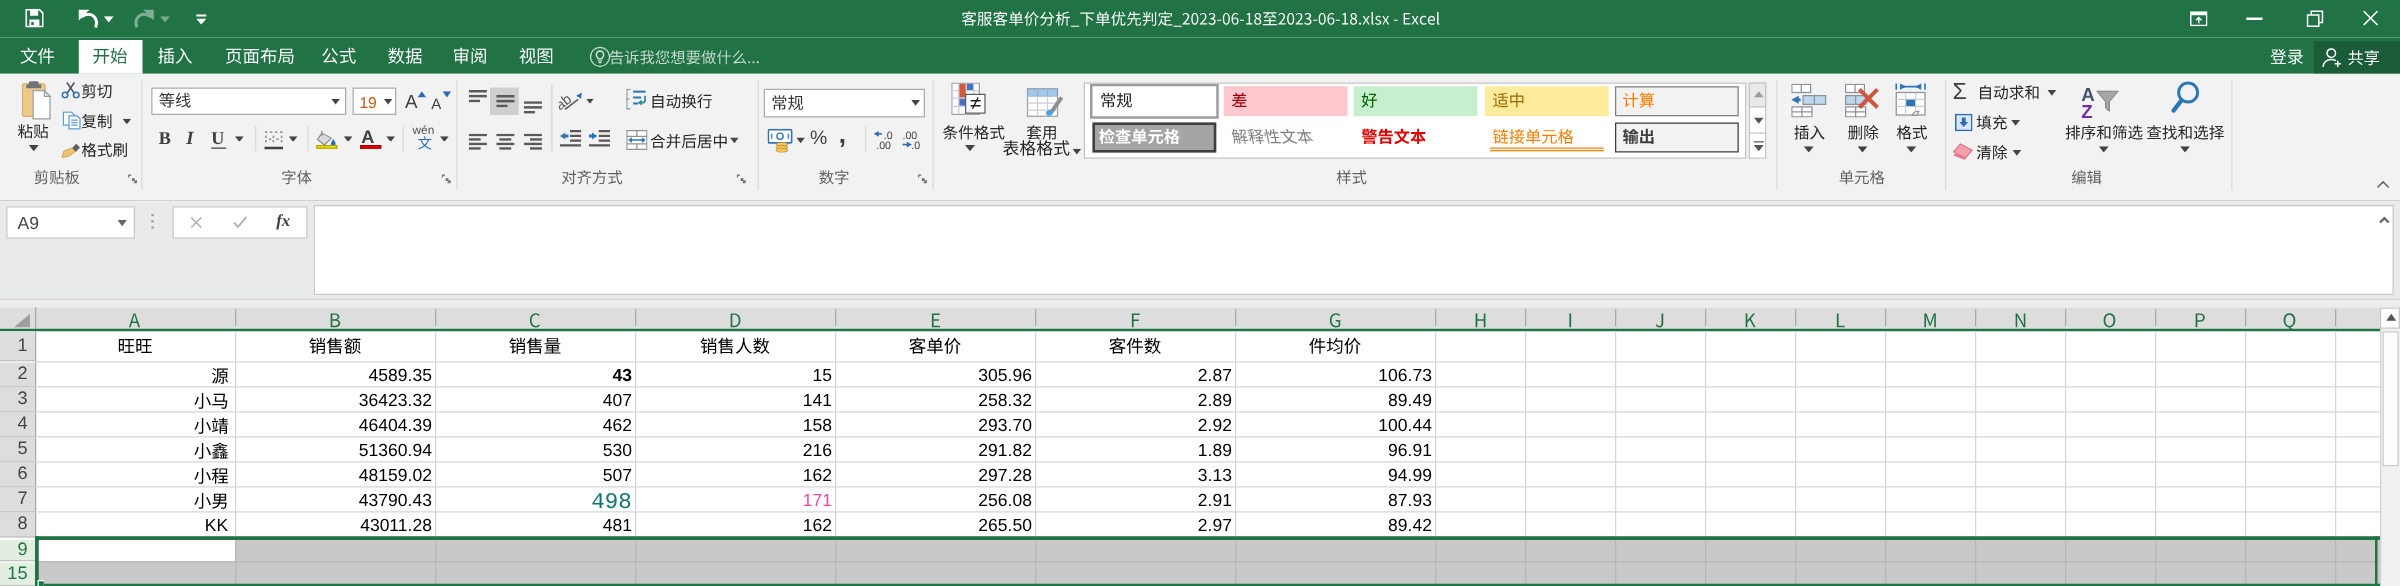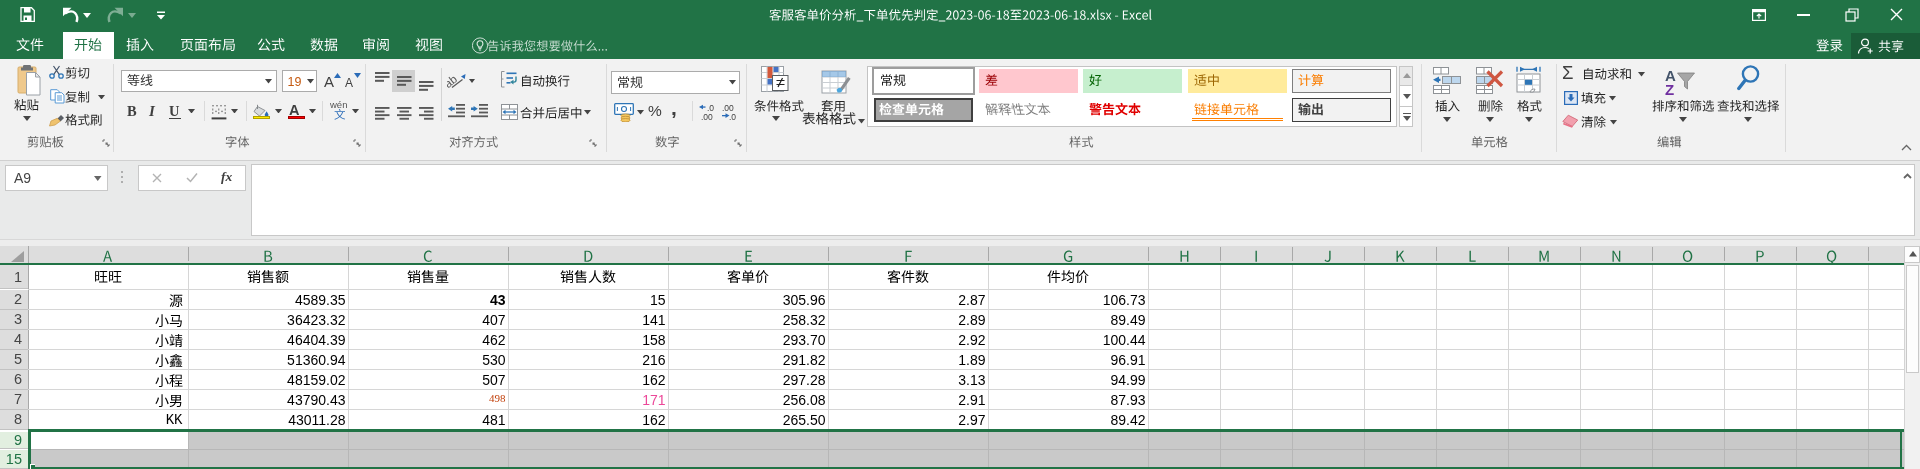--- a/index.html
+++ b/index.html
@@ -919,26 +919,26 @@
 <div style="position:absolute;right:1254.5px;top:372.5px;font-family:'Liberation Sans',sans-serif;font-size:14px;font-weight:normal;color:#000;white-space:pre;line-height:1">162</div>
 <div style="position:absolute;right:1094.5px;top:372.5px;font-family:'Liberation Sans',sans-serif;font-size:14px;font-weight:normal;color:#000;white-space:pre;line-height:1">297.28</div>
 <div style="position:absolute;right:934.5px;top:372.5px;font-family:'Liberation Sans',sans-serif;font-size:14px;font-weight:normal;color:#000;white-space:pre;line-height:1">3.13</div>
 <div style="position:absolute;right:774.5px;top:372.5px;font-family:'Liberation Sans',sans-serif;font-size:14px;font-weight:normal;color:#000;white-space:pre;line-height:1">94.99</div>
 <div style="position:absolute;left:154.5px;top:393.5px;width:28.0px;height:14.0px">
       <svg width="28.0" height="14.0" viewBox="0 -11.90 28.0 14.0" style="position:absolute;left:0;top:0;overflow:visible">
         <path fill="#000" d="M6.5 -11.6V-0.3C6.5 -0.1 6.4 0 6.1 0C5.8 0.1 4.8 0.1 3.8 0C3.9 0.3 4.1 0.8 4.2 1.1C5.5 1.1 6.4 1.1 6.9 0.9C7.4 0.8 7.6 0.4 7.6 -0.3V-11.6ZM9.9 -8C11.1 -6 12.2 -3.4 12.5 -1.7L13.7 -2.2C13.3 -3.8 12.1 -6.4 10.9 -8.4ZM2.8 -8.3C2.5 -6.4 1.7 -4 0.4 -2.5C0.7 -2.4 1.2 -2.1 1.4 -1.9C2.7 -3.5 3.5 -6 4 -8.1Z M17.2 -7.8H20.4V-6.3H17.2ZM21.5 -7.8H24.8V-6.3H21.5ZM17.2 -10.1H20.4V-8.6H17.2ZM21.5 -10.1H24.8V-8.6H21.5ZM15 -4V-3H19.6C19 -1.5 17.6 -0.4 14.6 0.2C14.8 0.4 15.1 0.9 15.2 1.1C18.6 0.4 20.1 -1.1 20.8 -3H25.2C25 -1.1 24.8 -0.3 24.4 0C24.3 0.1 24.1 0.2 23.8 0.2C23.5 0.2 22.6 0.1 21.7 0.1C21.8 0.3 22 0.7 22 1C22.9 1.1 23.8 1.1 24.2 1.1C24.7 1 25 1 25.3 0.7C25.8 0.2 26 -0.9 26.3 -3.5C26.3 -3.7 26.3 -4 26.3 -4H21.1C21.2 -4.4 21.2 -4.9 21.3 -5.4H25.9V-11H16.1V-5.4H20.2C20.1 -4.9 20.1 -4.4 19.9 -4Z"></path>
       </svg>
     </div>
 <div style="position:absolute;right:1574.5px;top:392.5px;font-family:'Liberation Sans',sans-serif;font-size:14px;font-weight:normal;color:#000;white-space:pre;line-height:1">43790.43</div>
-<div style="position:absolute;right:1414.5px;top:392.5px;font-family:Liberation Serif, serif;font-size:11px;font-weight:normal;color:#c2410c;white-space:pre;line-height:1">498</div>
+<div style="position:absolute;right:1414.5px;top:392.5px;font-family:Liberation Mono, monospace;font-size:18px;font-weight:normal;color:#0f766e;white-space:pre;line-height:1">498</div>
 <div style="position:absolute;right:1254.5px;top:392.5px;font-family:'Liberation Sans',sans-serif;font-size:14px;font-weight:normal;color:#ec4899;white-space:pre;line-height:1">171</div>
 <div style="position:absolute;right:1094.5px;top:392.5px;font-family:'Liberation Sans',sans-serif;font-size:14px;font-weight:normal;color:#000;white-space:pre;line-height:1">256.08</div>
 <div style="position:absolute;right:934.5px;top:392.5px;font-family:'Liberation Sans',sans-serif;font-size:14px;font-weight:normal;color:#000;white-space:pre;line-height:1">2.91</div>
 <div style="position:absolute;right:774.5px;top:392.5px;font-family:'Liberation Sans',sans-serif;font-size:14px;font-weight:normal;color:#000;white-space:pre;line-height:1">87.93</div>
-<div style="position:absolute;right:1737.5px;top:412.5px;font-family:Liberation Mono, monospace;font-size:14px;font-weight:normal;color:#000;white-space:pre;line-height:1">KK</div>
+<div style="position:absolute;right:1737.5px;top:412.5px;font-family:Liberation Sans, sans-serif;font-size:14px;font-weight:normal;color:#000;white-space:pre;line-height:1">KK</div>
 <div style="position:absolute;right:1574.5px;top:412.5px;font-family:'Liberation Sans',sans-serif;font-size:14px;font-weight:normal;color:#000;white-space:pre;line-height:1">43011.28</div>
 <div style="position:absolute;right:1414.5px;top:412.5px;font-family:'Liberation Sans',sans-serif;font-size:14px;font-weight:normal;color:#000;white-space:pre;line-height:1">481</div>
 <div style="position:absolute;right:1254.5px;top:412.5px;font-family:'Liberation Sans',sans-serif;font-size:14px;font-weight:normal;color:#000;white-space:pre;line-height:1">162</div>
 <div style="position:absolute;right:1094.5px;top:412.5px;font-family:'Liberation Sans',sans-serif;font-size:14px;font-weight:normal;color:#000;white-space:pre;line-height:1">265.50</div>
 <div style="position:absolute;right:934.5px;top:412.5px;font-family:'Liberation Sans',sans-serif;font-size:14px;font-weight:normal;color:#000;white-space:pre;line-height:1">2.97</div>
 <div style="position:absolute;right:774.5px;top:412.5px;font-family:'Liberation Sans',sans-serif;font-size:14px;font-weight:normal;color:#000;white-space:pre;line-height:1">89.42</div>
 <div style="position:absolute;left:28px;top:431.5px;width:1876px;height:37.5px;background:#c9c9c9"></div>
 <div style="position:absolute;left:28px;top:431.5px;width:160px;height:17.5px;background:#fff"></div>
 <div style="position:absolute;left:188px;top:431.5px;width:1px;height:37.5px;background:#b7b7b7"></div>
 <div style="position:absolute;left:348px;top:431.5px;width:1px;height:37.5px;background:#b7b7b7"></div>

